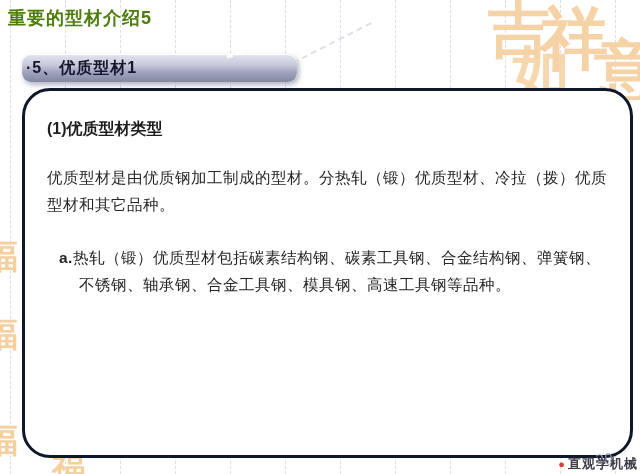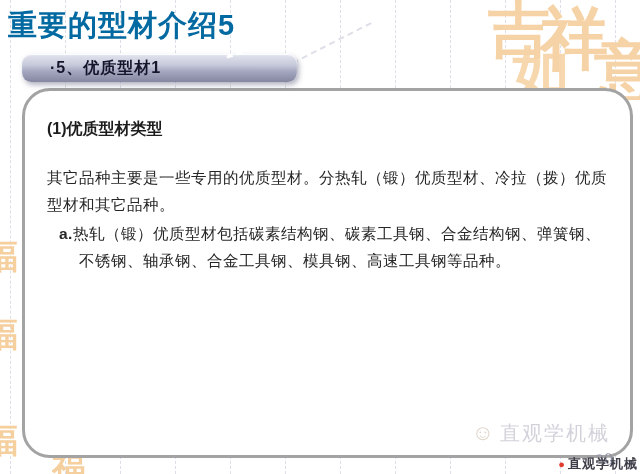--- a/index.html
+++ b/index.html
@@ -24,51 +24,51 @@
   .stamp-3{left:-16px;top:424px;}
   .stamp-4{left:52px;top:450px;}
   
   .ghost-slant{position:absolute;left:288px;top:42px;width:88px;border-top:2px dashed #dfdfe9;transform:rotate(-27deg);}
   .ghost-white-h{position:absolute;left:226px;top:50px;width:36px;border-top:3px dashed #ffffff;transform:rotate(-18deg);z-index:4;}
   .ghost-white-v{position:absolute;left:224px;top:36px;height:14px;border-left:3px dashed #ffffff;transform:rotate(14deg);z-index:4;}
   
   .slide-title{
     position:absolute;left:8px;top:6px;
     font-family:"Liberation Sans","DejaVu Sans",sans-serif;
-    font-weight:bold;font-size:29px;color:#0369a1;letter-spacing:1px;
+    font-weight:bold;font-size:18px;color:#4d7c0f;letter-spacing:1px;
   }
   
   .banner{
     position:absolute;left:22px;top:54px;width:275px;height:28px;
     border-radius:9px;z-index:3;
     background:linear-gradient(180deg,#e3e5ef 0%,#c6c9da 40%,#a4a7c0 62%,#84879f 100%);
     box-shadow:2px 3px 5px rgba(108,110,138,.5), inset 0 1px 1px #ffffff;
   }
   .banner-label{
     font-family:"Liberation Sans","DejaVu Sans",sans-serif;
     font-weight:bold;font-size:16px;color:#15152c;
-    line-height:28px;padding-left:28px;letter-spacing:1px;
+    line-height:28px;padding-left:4px;letter-spacing:1px;
   }
   
   .panel{
     position:absolute;left:22px;top:88px;width:611px;height:370px;
-    background:#ffffff;border:3px solid #a3a3a3;border-radius:28px;
+    background:#ffffff;border:3px solid #0f172a;border-radius:28px;
     box-sizing:border-box;z-index:2;
     padding:26px 22px 0 22px;
   }
   .panel-heading{
     font-family:"Liberation Sans","DejaVu Sans",sans-serif;
     font-weight:bold;font-size:16px;color:#1d1d1d;margin:2px 0 0 0;
   }
   .para{
     font-size:15.5px;line-height:27px;color:#262626;margin:0;
     letter-spacing:.5px;
   }
   .intro{margin-top:24px;}
-  .item{margin-top:2px;padding-left:32px;text-indent:-20px;}
+  .item{margin-top:26px;padding-left:32px;text-indent:-20px;}
   .item .lbl{font-family:"Liberation Sans","DejaVu Sans",sans-serif;font-weight:bold;}
   
   .wm{
     position:absolute;right:20px;bottom:8px;z-index:3;
     color:#cbcbd4;opacity:.85;white-space:nowrap;
     font-size:20px;letter-spacing:2px;
   }
   .wm .wm-logo{color:#d8cec1;font-size:22px;margin-right:4px;}
   
   .page-num{
@@ -117,24 +117,23 @@
 
 <div class="slide-title">重要的型材介绍5</div>
 
 <div class="banner">
   <div class="banner-label">·5、优质型材1</div>
 </div>
 
 <div class="panel">
   <div class="panel-heading">(1)优质型材类型</div>
 
-  <p class="para intro">其它品种主要是一些专用的优质型材。分热轧（锻）优质型材、冷拉（拨）优质型材和其它品种。</p>
+  <p class="para intro">优质型材是由优质钢加工制成的型材。分热轧（锻）优质型材、冷拉（拨）优质型材和其它品种。</p>
 
   <p class="para item"><span class="lbl">a.</span><span>热轧（锻）优质型材包括碳素结构钢、碳素工具钢、合金结构钢、弹簧钢、不锈钢、轴承钢、合金工具钢、模具钢、高速工具钢等品种。</span></p>
 
 
 
-  <div class="wm"><span class="wm-logo">☺</span><span>直观学机械</span></div>
 </div>
 
 <div class="page-num">30</div>
 
 <div class="brand"><span class="dot">●</span><span>直观学机械</span></div>
 
 </body></html>

